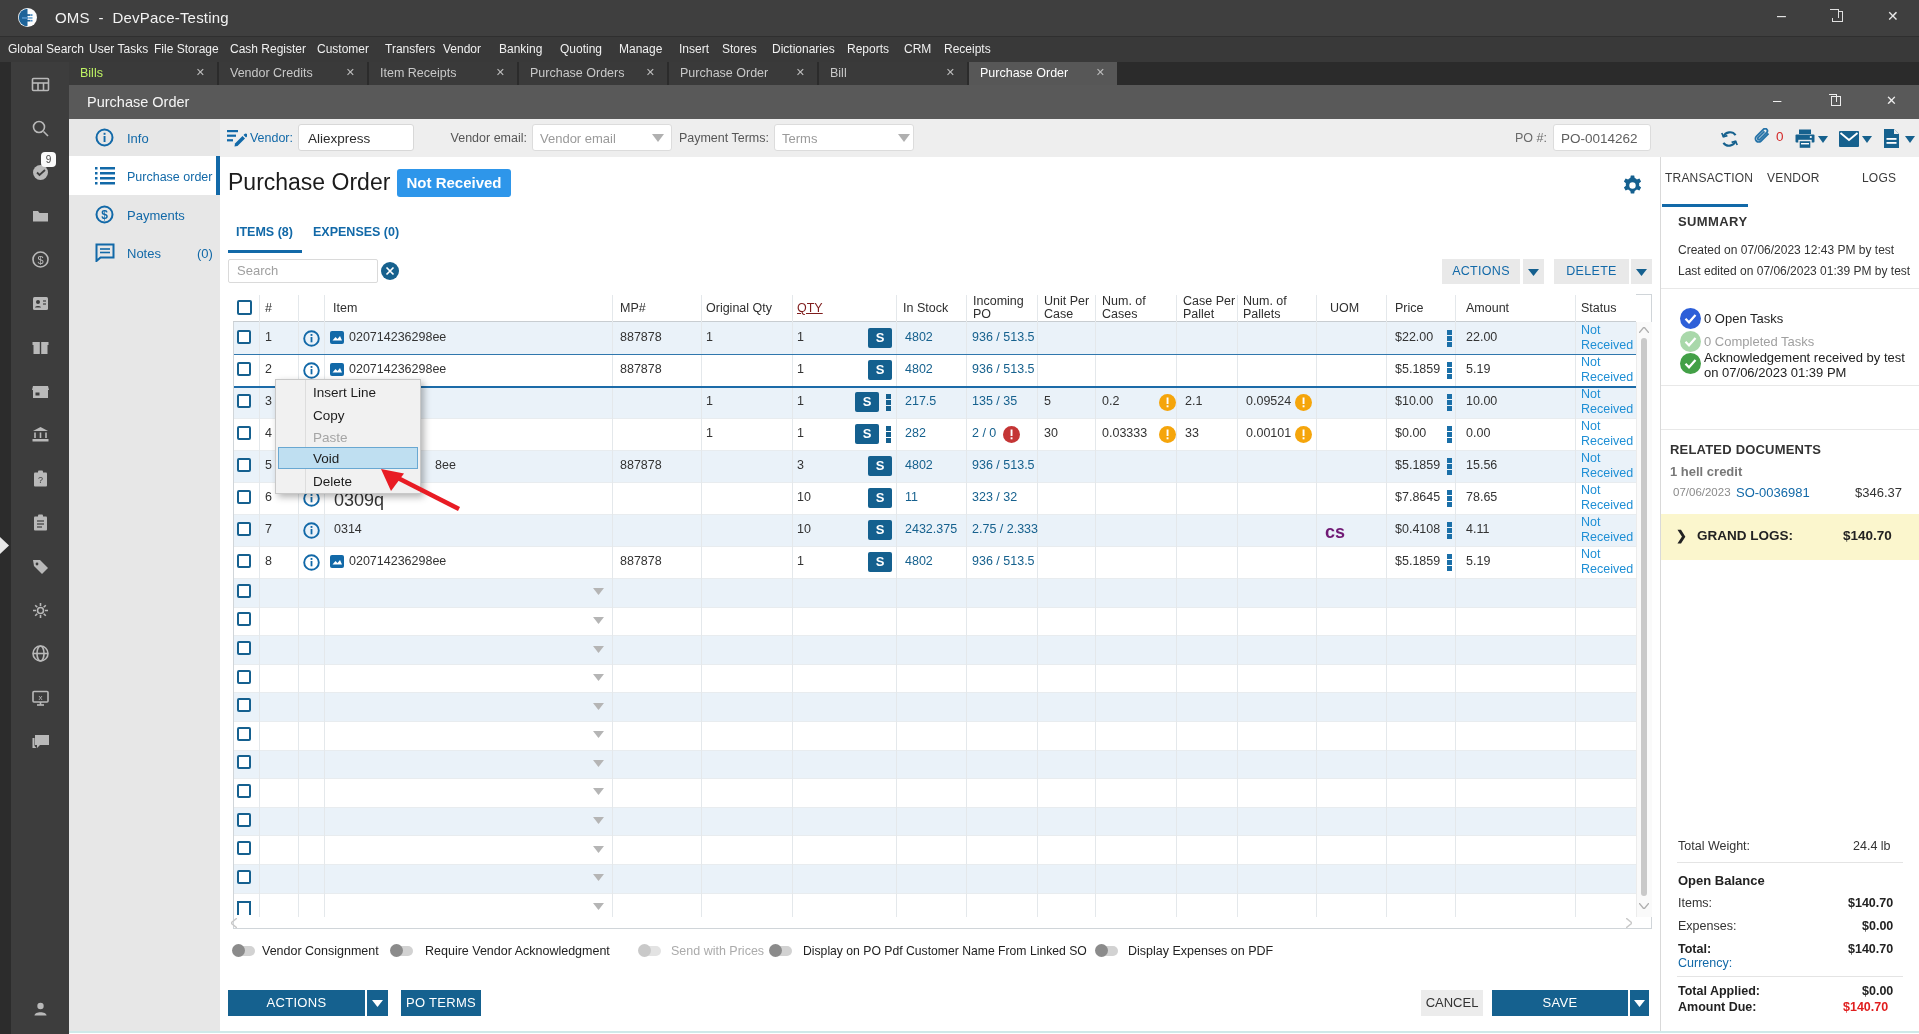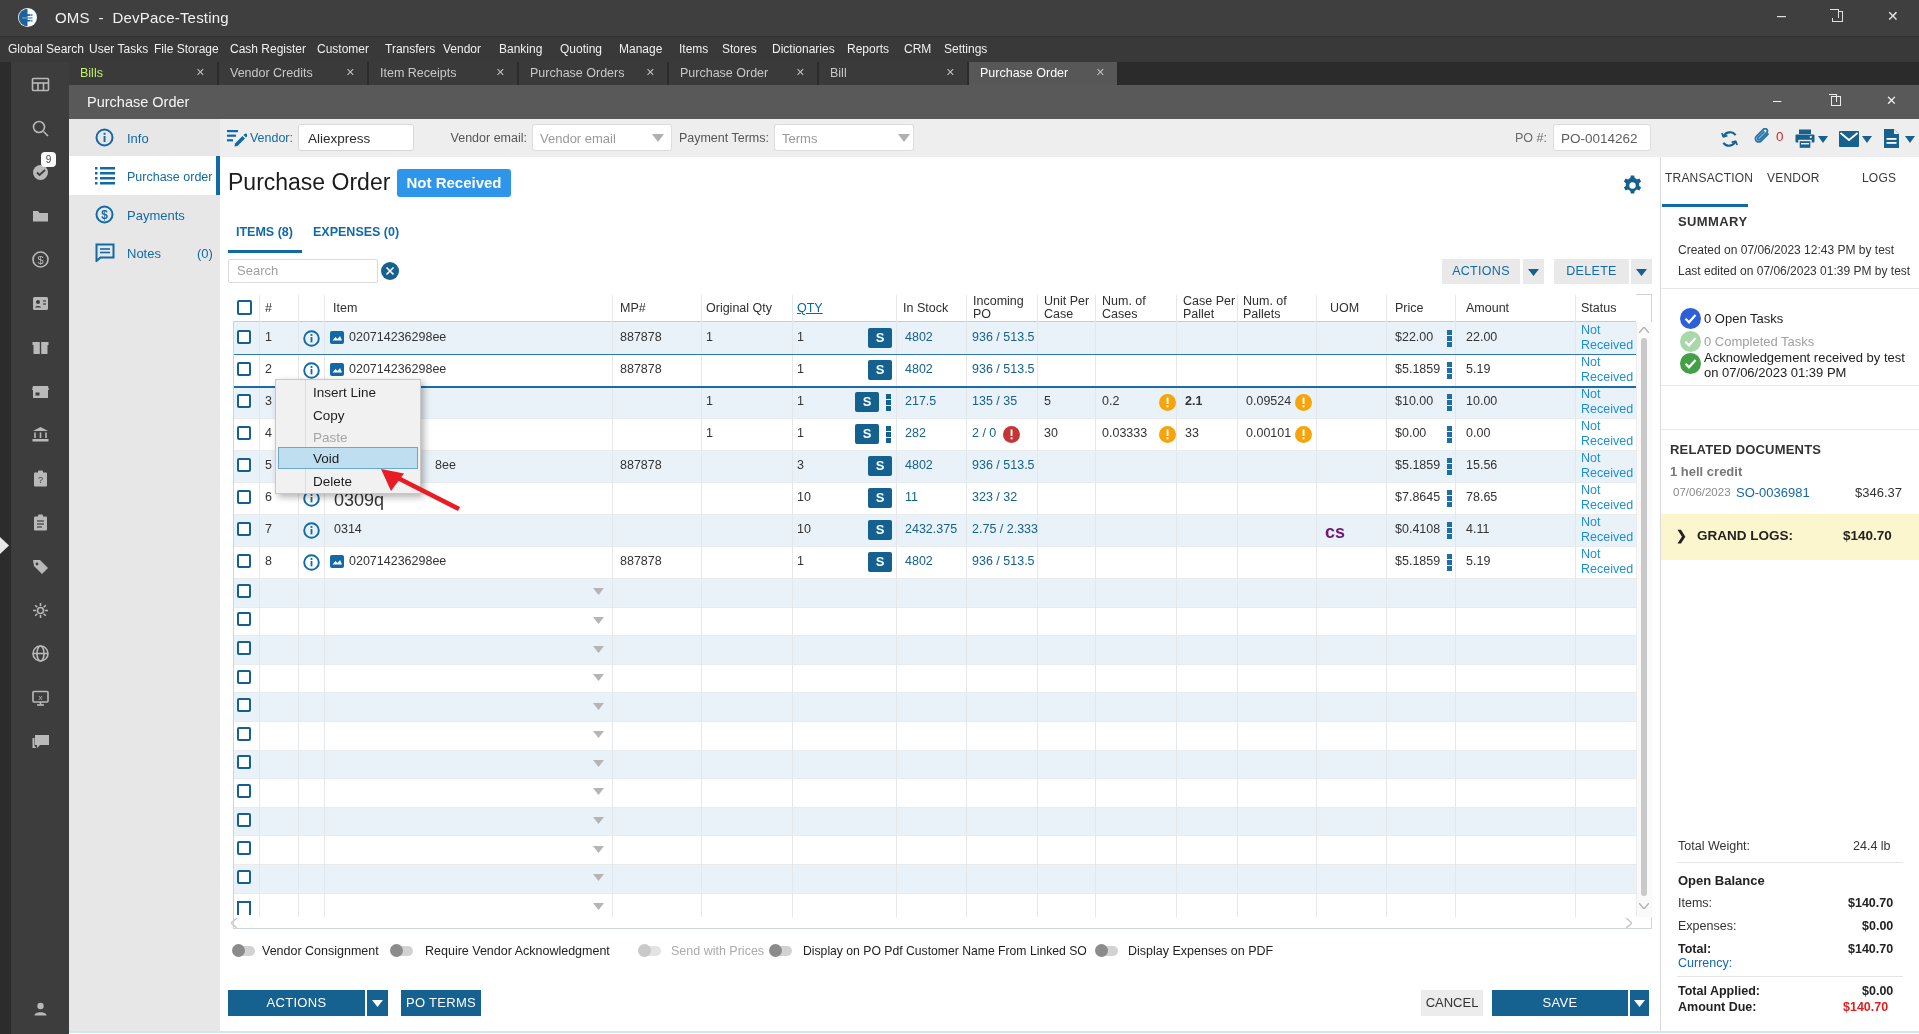--- a/index.html
+++ b/index.html
@@ -25,26 +25,26 @@
 <div class="abs" style="left:8px;top:42px;font-size:12px;color:#f0f0f0;font-weight:normal;white-space:nowrap;">Global Search</div>
 <div class="abs" style="left:89px;top:42px;font-size:12px;color:#f0f0f0;font-weight:normal;white-space:nowrap;">User Tasks</div>
 <div class="abs" style="left:154px;top:42px;font-size:12px;color:#f0f0f0;font-weight:normal;white-space:nowrap;">File Storage</div>
 <div class="abs" style="left:230px;top:42px;font-size:12px;color:#f0f0f0;font-weight:normal;white-space:nowrap;">Cash Register</div>
 <div class="abs" style="left:317px;top:42px;font-size:12px;color:#f0f0f0;font-weight:normal;white-space:nowrap;">Customer</div>
 <div class="abs" style="left:385px;top:42px;font-size:12px;color:#f0f0f0;font-weight:normal;white-space:nowrap;">Transfers</div>
 <div class="abs" style="left:443px;top:42px;font-size:12px;color:#f0f0f0;font-weight:normal;white-space:nowrap;">Vendor</div>
 <div class="abs" style="left:499px;top:42px;font-size:12px;color:#f0f0f0;font-weight:normal;white-space:nowrap;">Banking</div>
 <div class="abs" style="left:560px;top:42px;font-size:12px;color:#f0f0f0;font-weight:normal;white-space:nowrap;">Quoting</div>
 <div class="abs" style="left:619px;top:42px;font-size:12px;color:#f0f0f0;font-weight:normal;white-space:nowrap;">Manage</div>
-<div class="abs" style="left:679px;top:42px;font-size:12px;color:#f0f0f0;font-weight:normal;white-space:nowrap;">Items</div>
+<div class="abs" style="left:679px;top:42px;font-size:12px;color:#f0f0f0;font-weight:normal;white-space:nowrap;">Insert</div>
 <div class="abs" style="left:722px;top:42px;font-size:12px;color:#f0f0f0;font-weight:normal;white-space:nowrap;">Stores</div>
 <div class="abs" style="left:772px;top:42px;font-size:12px;color:#f0f0f0;font-weight:normal;white-space:nowrap;">Dictionaries</div>
 <div class="abs" style="left:847px;top:42px;font-size:12px;color:#f0f0f0;font-weight:normal;white-space:nowrap;">Reports</div>
 <div class="abs" style="left:904px;top:42px;font-size:12px;color:#f0f0f0;font-weight:normal;white-space:nowrap;">CRM</div>
-<div class="abs" style="left:944px;top:42px;font-size:12px;color:#f0f0f0;font-weight:normal;white-space:nowrap;">Settings</div>
+<div class="abs" style="left:944px;top:42px;font-size:12px;color:#f0f0f0;font-weight:normal;white-space:nowrap;">Receipts</div>
 <div class="abs" style="left:0px;top:62px;width:1919px;height:23px;background:#2b2b2b;"></div>
 <div class="abs" style="left:69px;top:62px;width:149px;height:23px;background:#3a3a3a;border-right:1px solid #2b2b2b;">
     <span style="position:absolute;left:11px;top:4px;font-size:12.5px;color:#bef264;">Bills</span>
     <span style="position:absolute;right:12px;top:4px;font-size:11px;color:#bdbdbd;">✕</span>
   </div>
 <div class="abs" style="left:219px;top:62px;width:149px;height:23px;background:#3a3a3a;border-right:1px solid #2b2b2b;">
     <span style="position:absolute;left:11px;top:4px;font-size:12.5px;color:#c9c9c9;">Vendor Credits</span>
     <span style="position:absolute;right:12px;top:4px;font-size:11px;color:#bdbdbd;">✕</span>
   </div>
 <div class="abs" style="left:369px;top:62px;width:149px;height:23px;background:#3a3a3a;border-right:1px solid #2b2b2b;">
@@ -284,21 +284,21 @@
 <div class="abs" style="left:1631px;top:259px;width:21px;height:25px;background:#e9e9e9;"></div>
 <svg class="abs" style="left:1636px;top:269px;" width="11" height="7" viewBox="0 0 11 7">
     <path d="M0 0 h11 L5.5 7 Z" fill="#15608f"></path>
   </svg>
 <div class="abs" style="left:233px;top:294px;width:1419px;height:635px;border:1px solid #d0d5d9;background:#fff;"></div>
 <div class="abs" style="left:233px;top:294px;width:1403px;height:28px;background:#fff;border-bottom:1px solid #c8cdd1;"></div>
 <div class="abs" style="left:265px;top:301px;font-size:12.5px;color:#2f2f2f;font-weight:normal;white-space:nowrap;">#</div>
 <div class="abs" style="left:333px;top:301px;font-size:12.5px;color:#2f2f2f;font-weight:normal;white-space:nowrap;">Item</div>
 <div class="abs" style="left:620px;top:301px;font-size:12.5px;color:#2f2f2f;font-weight:normal;white-space:nowrap;">MP#</div>
 <div class="abs" style="left:706px;top:301px;font-size:12.5px;color:#2f2f2f;font-weight:normal;white-space:nowrap;">Original Qty</div>
-<div class="abs" style="left:797px;top:301px;font-size:12.5px;color:#0369a1;font-weight:normal;white-space:nowrap;text-decoration:underline;">QTY</div>
+<div class="abs" style="left:797px;top:301px;font-size:12.5px;color:#7f1d1d;font-weight:normal;white-space:nowrap;text-decoration:underline;">QTY</div>
 <div class="abs" style="left:903px;top:301px;font-size:12.5px;color:#2f2f2f;font-weight:normal;white-space:nowrap;">In Stock</div>
 <div class="abs" style="left:973px;top:295px;font-size:12.5px;color:#2f2f2f;line-height:13px;">Incoming<br>PO</div>
 <div class="abs" style="left:1044px;top:295px;font-size:12.5px;color:#2f2f2f;line-height:13px;">Unit Per<br>Case</div>
 <div class="abs" style="left:1102px;top:295px;font-size:12.5px;color:#2f2f2f;line-height:13px;">Num. of<br>Cases</div>
 <div class="abs" style="left:1183px;top:295px;font-size:12.5px;color:#2f2f2f;line-height:13px;">Case Per<br>Pallet</div>
 <div class="abs" style="left:1243px;top:295px;font-size:12.5px;color:#2f2f2f;line-height:13px;">Num. of<br>Pallets</div>
 <div class="abs" style="left:1330px;top:301px;font-size:12.5px;color:#2f2f2f;font-weight:normal;white-space:nowrap;">UOM</div>
 <div class="abs" style="left:1395px;top:301px;font-size:12.5px;color:#2f2f2f;font-weight:normal;white-space:nowrap;">Price</div>
 <div class="abs" style="left:1466px;top:301px;font-size:12.5px;color:#2f2f2f;font-weight:normal;white-space:nowrap;">Amount</div>
 <div class="abs" style="left:1581px;top:301px;font-size:12.5px;color:#2f2f2f;font-weight:normal;white-space:nowrap;">Status</div>
@@ -537,21 +537,21 @@
 <div class="abs" style="left:886px;top:406px;width:5px;height:5px;background:#14608f;"></div>
 <div class="abs" style="left:905px;top:394px;font-size:12.5px;color:#16618e;font-weight:normal;white-space:nowrap;">217.5</div>
 <div class="abs" style="left:972px;top:394px;font-size:12.5px;color:#16618e;font-weight:normal;white-space:nowrap;">135 / 35</div>
 <div class="abs" style="left:1044px;top:394px;font-size:12.5px;color:#333;font-weight:normal;white-space:nowrap;">5</div>
 <div class="abs" style="left:1102px;top:394px;font-size:12.5px;color:#333;font-weight:normal;white-space:nowrap;">0.2</div>
 <svg class="abs" style="left:1159px;top:394px;" width="17" height="17" viewBox="0 0 17 17">
     <circle cx="8.5" cy="8.5" r="8.5" fill="#f5a50b"></circle>
     <rect x="7.6" y="3.5" width="1.9" height="6.5" fill="#fff"></rect>
     <rect x="7.6" y="11.3" width="1.9" height="2" fill="#fff"></rect>
   </svg>
-<div class="abs" style="left:1185px;top:394px;font-size:12.5px;color:#333;font-weight:bold;white-space:nowrap;">2.1</div>
+<div class="abs" style="left:1185px;top:394px;font-size:12.5px;color:#333;font-weight:normal;white-space:nowrap;">2.1</div>
 <div class="abs" style="left:1246px;top:394px;font-size:12.5px;color:#333;font-weight:normal;white-space:nowrap;">0.09524</div>
 <svg class="abs" style="left:1295px;top:394px;" width="17" height="17" viewBox="0 0 17 17">
     <circle cx="8.5" cy="8.5" r="8.5" fill="#f5a50b"></circle>
     <rect x="7.6" y="3.5" width="1.9" height="6.5" fill="#fff"></rect>
     <rect x="7.6" y="11.3" width="1.9" height="2" fill="#fff"></rect>
   </svg>
 <div class="abs" style="left:1395px;top:394px;font-size:12.5px;color:#333;font-weight:normal;white-space:nowrap;">$10.00</div>
 <div class="abs" style="left:1466px;top:394px;font-size:12.5px;color:#333;font-weight:normal;white-space:nowrap;">10.00</div>
 <div class="abs" style="left:706px;top:426px;font-size:12.5px;color:#333;font-weight:normal;white-space:nowrap;">1</div>
 <div class="abs" style="left:797px;top:426px;font-size:12.5px;color:#333;font-weight:normal;white-space:nowrap;">1</div>

